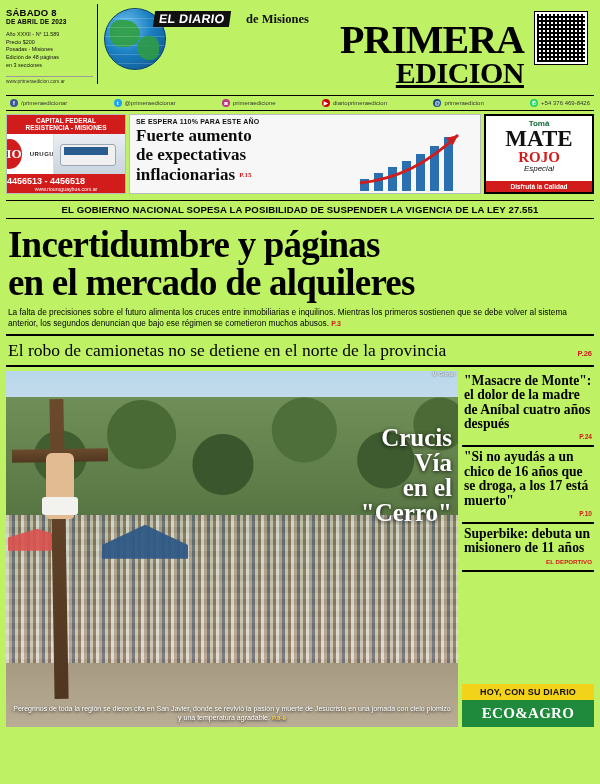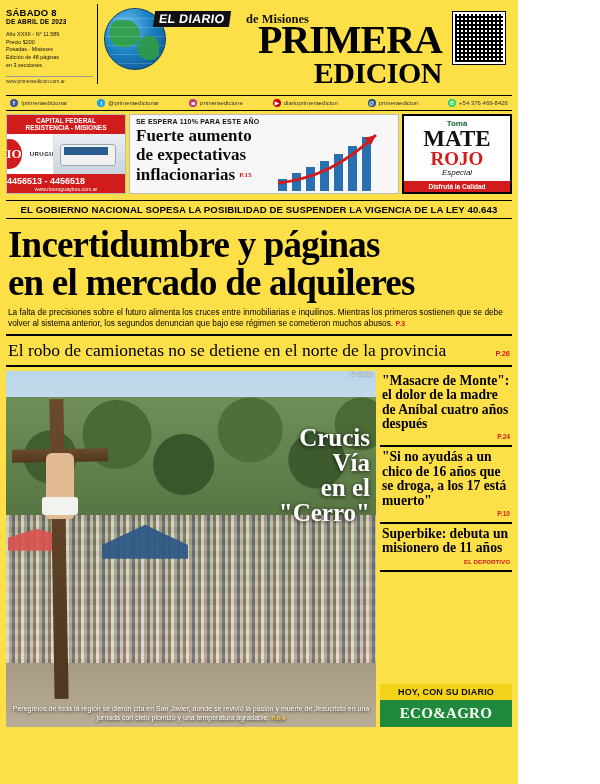--- a/index.html
+++ b/index.html
@@ -3,23 +3,23 @@
 <meta charset="utf-8">
 <style>
   * { box-sizing: border-box; margin: 0; padding: 0; }
   html, body {
     width: 600px; height: 784px;
     background: #ffffff;
     font-family: "Liberation Sans", sans-serif;
     overflow: hidden;
   }
   .page {
-    width: 518px; height: 784px;
+    width: 600px; height: 784px;
     position: relative;
-    background: #fde047;
+    background: #bef264;
     padding: 4px 6px 0 6px;
   }
 
   
   .masthead {
     display: flex;
     align-items: flex-start;
     height: 92px;
     border-bottom: 1px solid #000;
     padding-bottom: 2px;
@@ -116,20 +116,21 @@
     padding-right: 4px;
   }
   .title-edicion {
     text-align: right;
     font-family: "Liberation Serif", serif;
     font-weight: bold;
     font-size: 30px;
     line-height: .92;
     letter-spacing: -.5px;
     padding-right: 4px;
+    text-decoration: underline;
   }
   .mh-right {
     width: 66px;
     display: flex;
     align-items: center;
     justify-content: center;
     padding-top: 8px;
   }
   .qr {
     width: 52px; height: 52px;
@@ -263,21 +264,21 @@
     position: relative;
     text-align:center;
   }
   .mate-toma { font-size: 8px; font-weight: bold; color:#0d6b34; margin-top:3px;}
   .mate-1 {
     font-family:Liberation Serif, serif;
     font-weight:bold; font-size: 23px; line-height:.95; color:#111;
   }
   .mate-2 {
     font-family:"Liberation Serif", serif;
-    font-weight:bold; font-size: 19px; line-height:.95; color:#d21b1b;
+    font-weight:bold; font-size: 15px; line-height:.95; color:#d21b1b;
   }
   .mate-esp { font-size: 8px; font-style: italic; color:#111; }
   .mate-foot {
     background:#d21b1b; color:#fff; font-size:6.5px; font-weight:bold;
     position:absolute; left:0; right:0; bottom:0; padding:2px 0;
   }
 
   
   .kicker-line {
     margin-top: 6px;
@@ -578,21 +579,21 @@
 
     <div class="ad-mate">
       <div class="mate-toma">Tomá</div>
       <div class="mate-1">MATE</div>
       <div class="mate-2">ROJO</div>
       <div class="mate-esp">Especial</div>
       <div class="mate-foot">Disfrutá la Calidad</div>
     </div>
   </div>
 
-  <div class="kicker-line">EL GOBIERNO NACIONAL SOPESA LA POSIBILIDAD DE SUSPENDER LA VIGENCIA DE LA LEY 40.643</div>
+  <div class="kicker-line">EL GOBIERNO NACIONAL SOPESA LA POSIBILIDAD DE SUSPENDER LA VIGENCIA DE LA LEY 27.551</div>
 
   <div class="headline">
     <div>Incertidumbre y páginas</div>
     <div>en el mercado de alquileres</div>
   </div>
   <div class="subhead">
     <span>La falta de precisiones sobre el futuro alimenta los cruces entre inmobiliarias e inquilinos. Mientras los primeros sostienen que se debe volver al sistema anterior, los segundos denuncian que bajo ese régimen se cometieron muchos abusos.</span>
     <span class="pg">P.3</span>
   </div>
 

